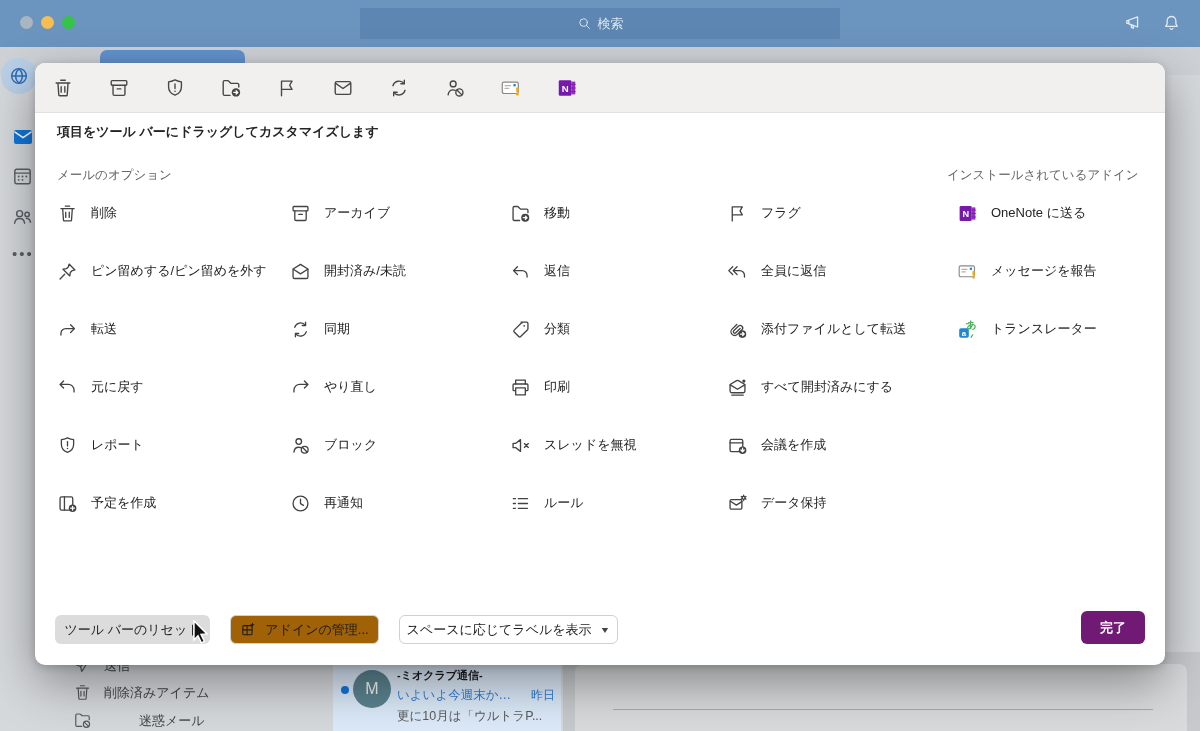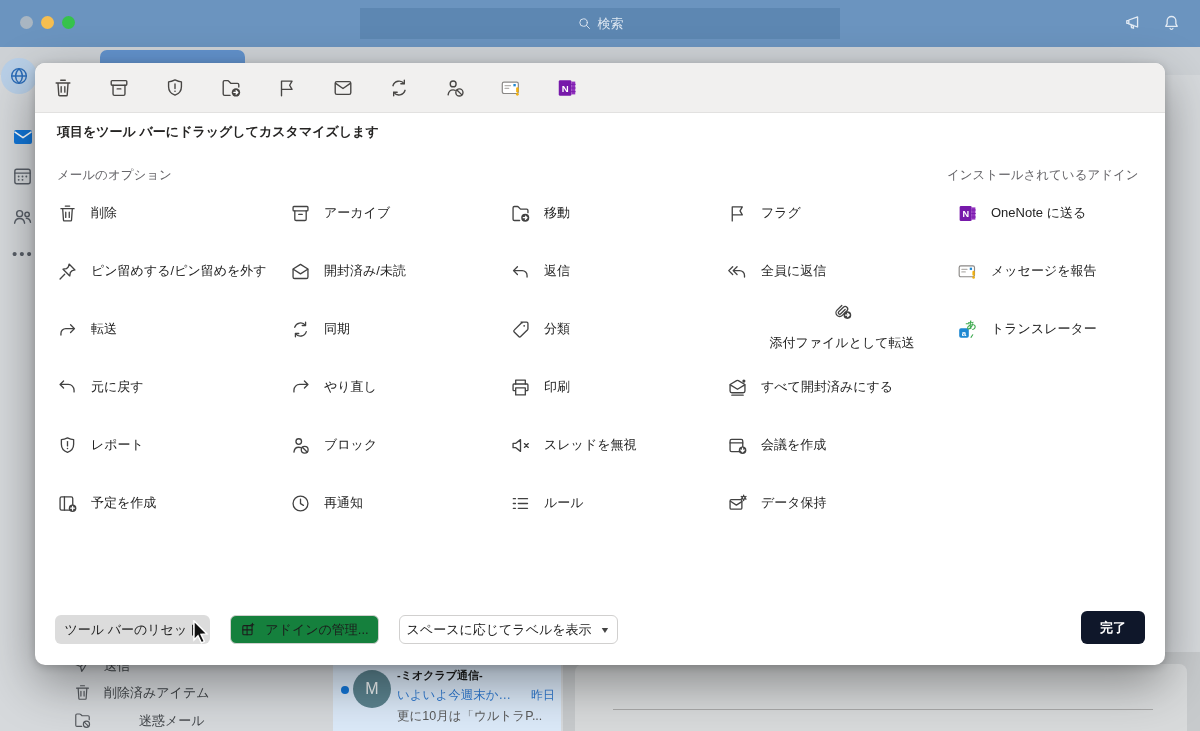--- a/index.html
+++ b/index.html
@@ -60,23 +60,23 @@
   #optgrid { position:absolute; left:22px; top:121px; right:10px;
     display:grid; grid-template-columns:233px 220px 217px 230px 1fr; grid-auto-rows:58px; }
   .opt { display:flex; align-items:center; gap:13px; font-size:13px; color:#242424; }
   .opt .ic { color:#424242; flex:none; }
   .opt-label { white-space:nowrap; }
 
   .dlg-footer { position:absolute; left:0; bottom:0; width:100%; height:70px; }
   .btn { position:absolute; height:29px; border-radius:6px; font-size:13px; color:#1c1c1c;
     display:flex; align-items:center; justify-content:center; gap:8px; border:1px solid transparent; }
   .btn-reset { left:20px; top:20px; width:155px; background:#dcdcdc; }
-  .btn-manage { left:195px; top:20px; width:149px; background:#15803d; border-color:#d1d0cf; }
+  .btn-manage { left:195px; top:20px; width:149px; background:#a16207; border-color:#d1d0cf; }
   .btn-labels { left:364px; top:20px; width:219px; background:#fff; border-color:#d1d0cf; }
-  .btn-done { left:1046px; top:16px; width:64px; height:33px; background:#0f172a; color:#fff; font-weight:bold; border:none; }
+  .btn-done { left:1046px; top:16px; width:64px; height:33px; background:#701a75; color:#fff; font-weight:bold; border:none; }
   .chev { font-size:11px; color:#444; transform:scaleY(.8); }
 
   .cursor { position:absolute; left:192px; top:620px; z-index:30; }
 </style>
 </head>
 <body>
 
 <div class="titlebar">
   <div class="tlights">
     <span class="tlight" id="tl0" style="background: rgb(169, 182, 194);"></span>
@@ -321,21 +321,21 @@
         </svg>
         <span class="opt-label">同期</span>
       </div>
       <div class="opt" style="grid-area: 3 / 3;">
         <svg class="ic" width="21" height="21" viewBox="0 0 24 24">
           <path d="M12.8 3.5h6.2a1.5 1.5 0 0 1 1.5 1.5v6.2a1.5 1.5 0 0 1-.4 1l-7.9 7.9a1.5 1.5 0 0 1-2.2 0l-5.2-5.2a1.5 1.5 0 0 1 0-2.2l7.9-7.9a1.5 1.5 0 0 1 1.1-.3z"></path>
           <circle cx="16.2" cy="7.8" r="1" fill="currentColor" stroke="none"></circle>
         </svg>
         <span class="opt-label">分類</span>
       </div>
-      <div class="opt" style="grid-area: 3 / 4; flex-direction: column;">
+      <div class="opt" style="grid-area: 3 / 4;">
         <svg class="ic" width="21" height="21" viewBox="0 0 24 24">
           <path d="M11.2 6.2l-5.4 5.4a4.2 4.2 0 0 0 6 6l5.3-5.3a2.9 2.9 0 0 0-4.1-4.1l-5.3 5.3a1.6 1.6 0 0 0 2.3 2.3l5-5"></path>
           <circle cx="17.6" cy="17.2" r="4.4" fill="currentColor" stroke="none"></circle>
           <path d="M15.5 17.2h4.2M17.9 15.4l1.8 1.8-1.8 1.8" stroke="#fff"></path>
         </svg>
         <span class="opt-label">添付ファイルとして転送</span>
       </div>
       <div class="opt" style="grid-area: 4 / 1;">
         <svg class="ic" width="21" height="21" viewBox="0 0 24 24">
           <path d="M7.5 4.5l-4 4 4 4M3.8 8.5H13a6.5 6.5 0 0 1 6.5 6.5v2"></path>

